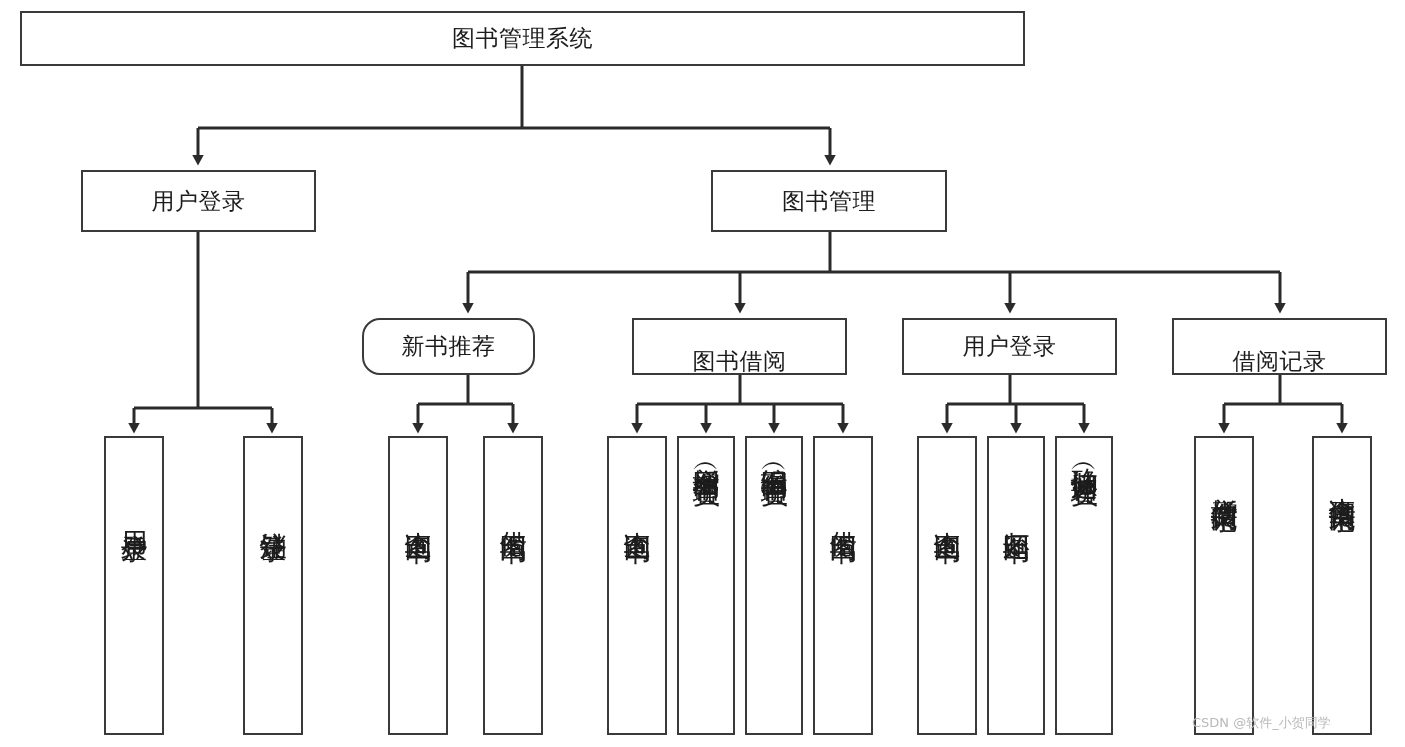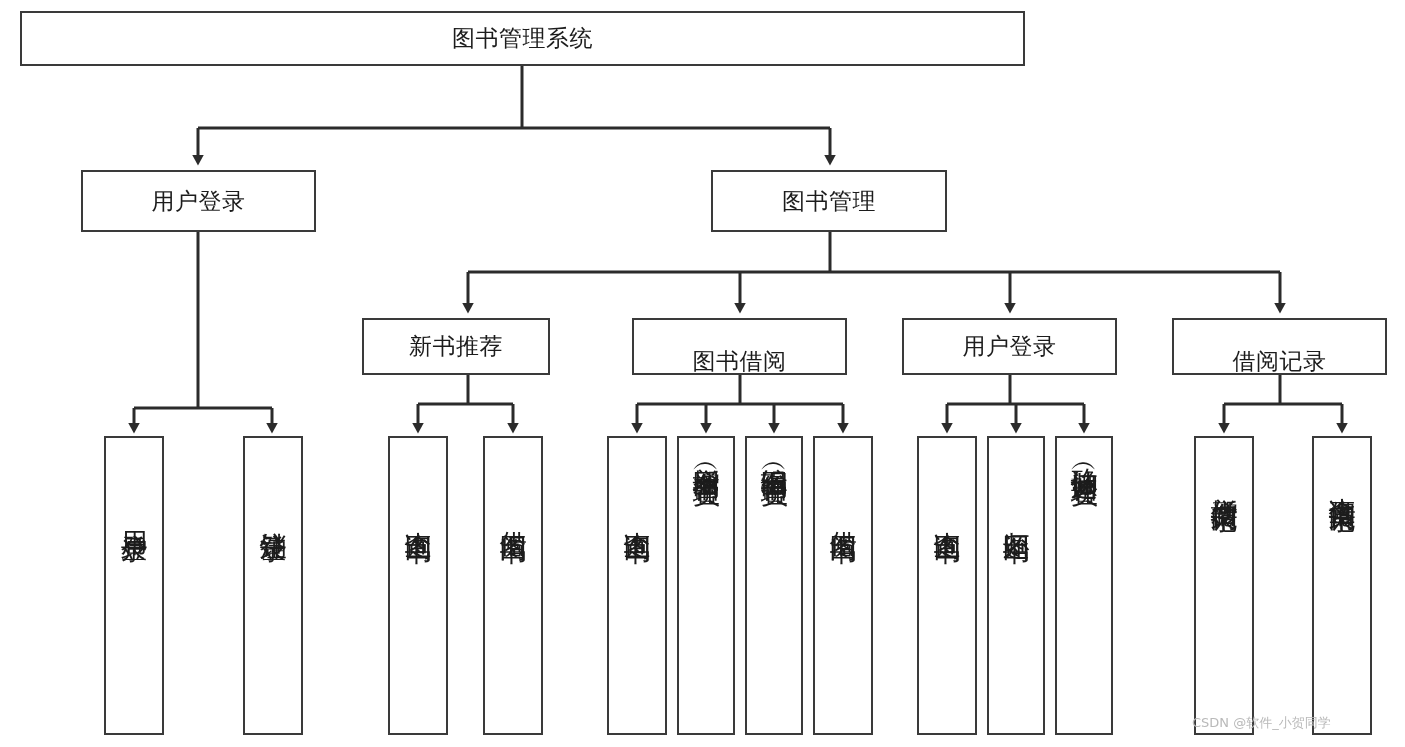--- a/index.html
+++ b/index.html
@@ -133,21 +133,21 @@
     <span class="lbl">图书管理系统</span>
   </div>
 
   <div class="node horizontal" style="left:81px; top:170px; width:235px; height:62px;">
     <span class="lbl">用户登录</span>
   </div>
   <div class="node horizontal" style="left:711px; top:170px; width:236px; height:62px;">
     <span class="lbl">图书管理</span>
   </div>
 
-  <div class="node horizontal" style="left:362px; top:318px; width:188px; height:57px;">
+  <div class="node horizontal" style="left:362px; top:318px; width:173px; height:57px;border-radius:18px;">
     <span class="lbl">新书推荐</span>
   </div>
   <div class="node horizontal" style="left:632px; top:318px; width:215px; height:57px;align-items:flex-end;">
     <span class="lbl">图书借阅</span>
   </div>
   <div class="node horizontal" style="left:902px; top:318px; width:215px; height:57px;">
     <span class="lbl">用户登录</span>
   </div>
   <div class="node horizontal" style="left:1172px; top:318px; width:215px; height:57px;align-items:flex-end;">
     <span class="lbl">借阅记录</span>

